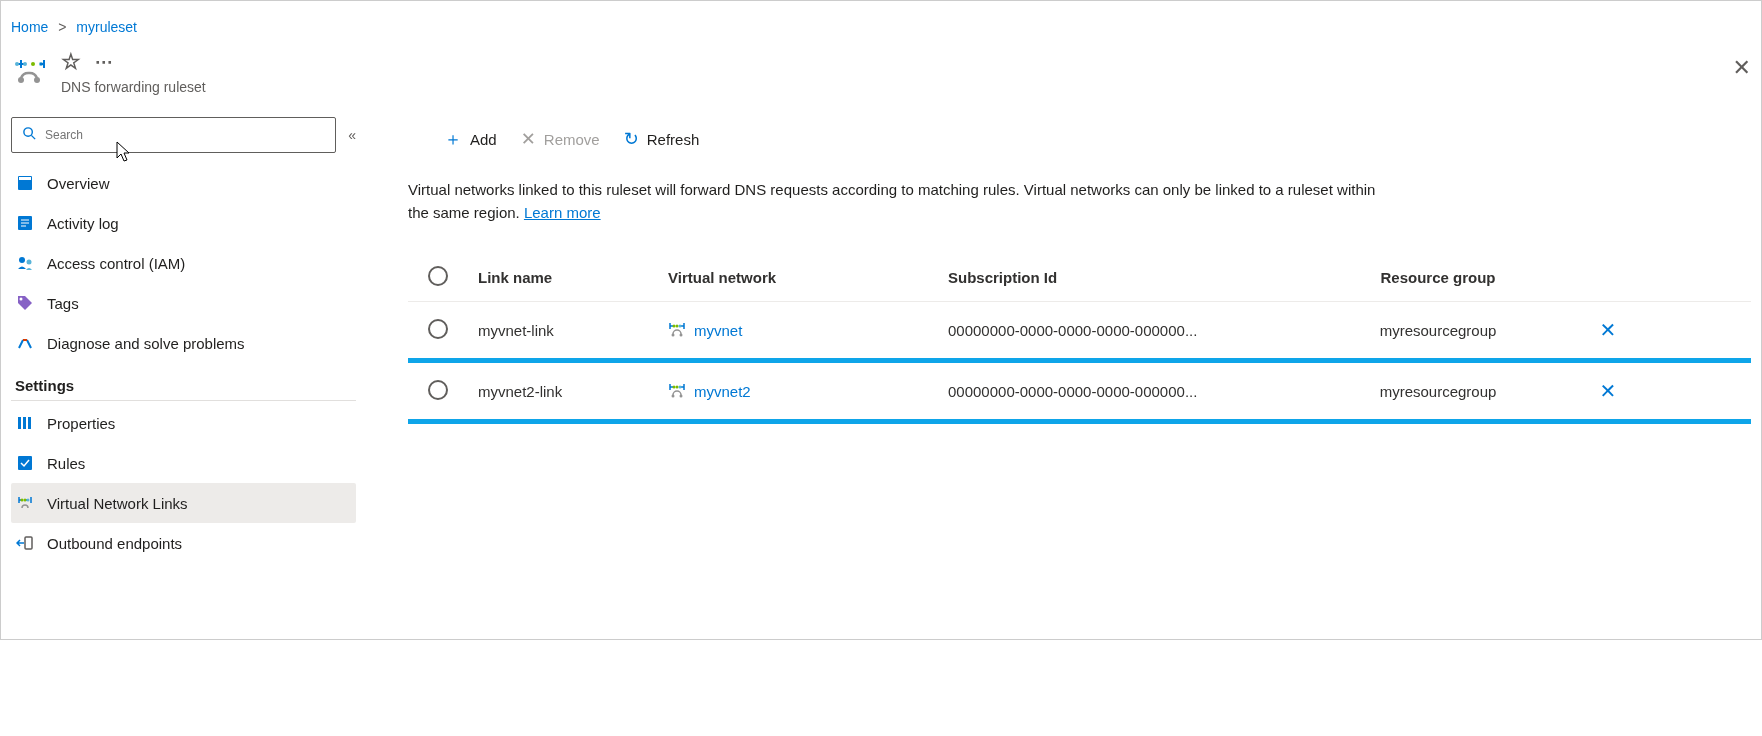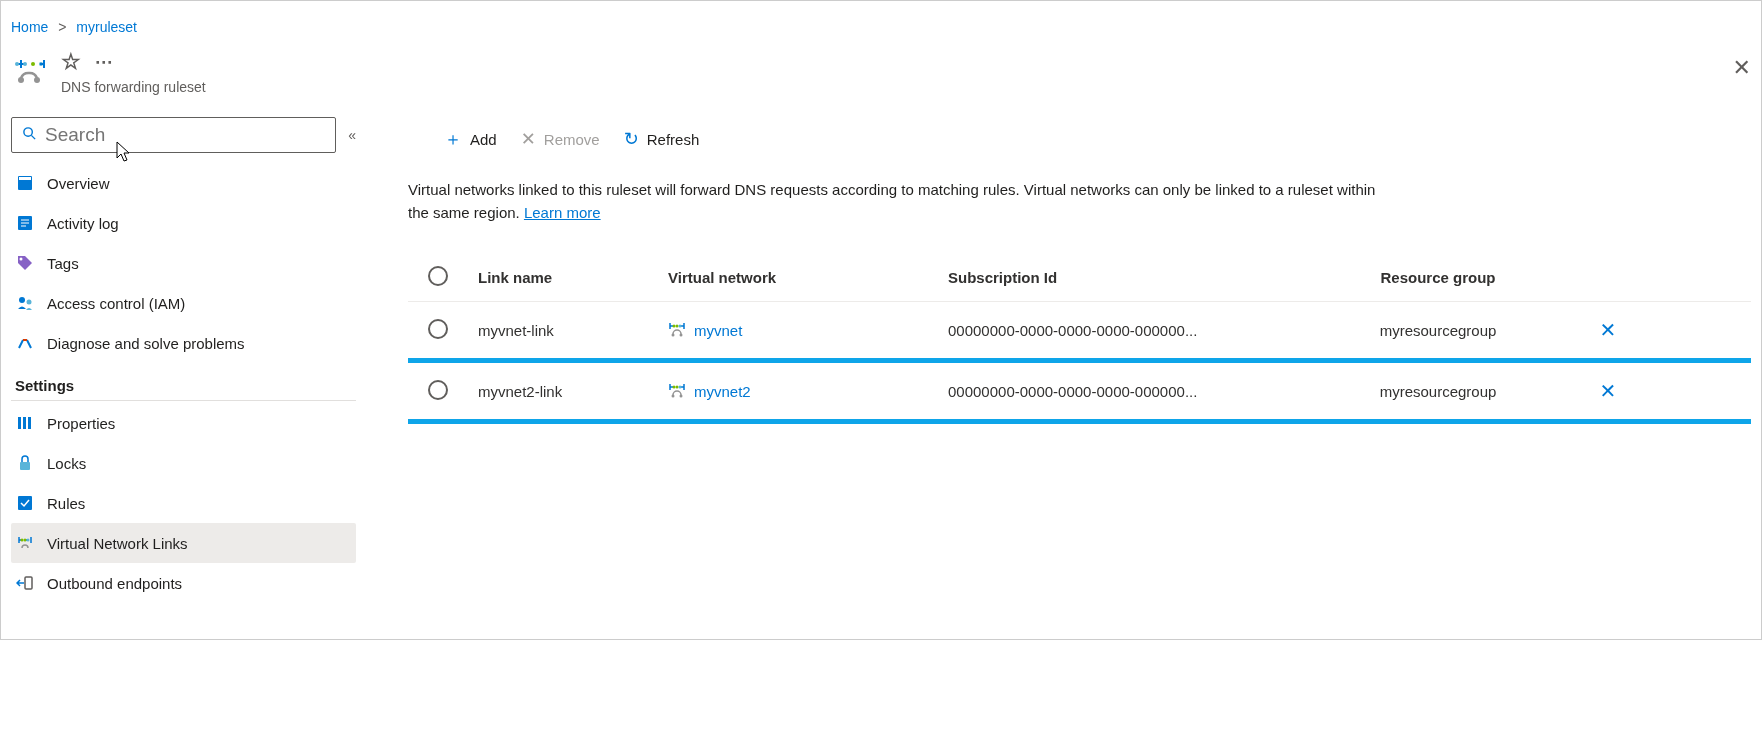--- a/index.html
+++ b/index.html
@@ -19,21 +19,21 @@
   .header-title .star { color: #605e5c; font-size: 22px; cursor: pointer; }
   .header-title .dots { color: #605e5c; font-size: 18px; cursor: pointer; letter-spacing: 1px; }
   .header-subtitle { font-size: 14px; color: #605e5c; margin-top: 4px; }
   .close-x { position: absolute; right: 0; top: 6px; font-size: 22px; color: #605e5c; cursor: pointer; }
   
   .body { display: flex; gap: 0; }
   
   .sidebar { width: 345px; flex-shrink: 0; }
   .search-row { display: flex; align-items: center; gap: 12px; margin-bottom: 10px; }
   .search-box { flex: 1; border: 1px solid #605e5c; border-radius: 2px; padding: 6px 10px; display: flex; align-items: center; gap: 8px; height: 36px; }
-  .search-box input { border: none; outline: none; font-size: 19px; flex: 1; background: transparent; color: #201f1e; }
+  .search-box input { border: none; outline: none; font-size: 12px; flex: 1; background: transparent; color: #201f1e; }
   .search-box .search-icon { color: #0078d4; }
   .collapse-caret { color: #605e5c; font-size: 14px; cursor: pointer; }
   
   .sidebar-list { list-style: none; }
   .sidebar-item { display: flex; align-items: center; gap: 12px; padding: 10px 4px; cursor: pointer; font-size: 15px; color: #201f1e; border-radius: 2px; }
   .sidebar-item.selected { background: #edebe9; }
   .sidebar-item .icon { width: 20px; height: 20px; display: inline-flex; align-items: center; justify-content: center; }
   .sidebar-section { font-size: 15px; font-weight: 600; color: #201f1e; padding: 10px 4px 6px 4px; border-bottom: 1px solid #e1dfdd; margin-top: 4px; margin-bottom: 2px; }
   
   .main { flex: 1; padding-left: 52px; padding-top: 10px; }
@@ -128,67 +128,58 @@
                 <line x1="5" y1="6" x2="13" y2="6" stroke="#fff"></line>
                 <line x1="5" y1="9" x2="13" y2="9" stroke="#fff"></line>
                 <line x1="5" y1="12" x2="10" y2="12" stroke="#fff"></line>
               </svg>
             </span>
           <span>Activity log</span>
         </li>
         <li class="sidebar-item">
           <span class="icon">
               <svg width="18" height="18">
-                <path d="M2 2 L9 2 L16 9 L9 16 L2 9 Z" fill="#8661c5"></path>
-                <circle cx="5" cy="5" r="1.5" fill="#fff"></circle>
-              </svg>
-            </span>
-          <span>Tags</span>
-        </li>
-        <li class="sidebar-item">
-          <span class="icon">
-              <svg width="18" height="18">
                 <circle cx="6" cy="6" r="3" fill="#0078d4"></circle>
                 <path d="M2 15 Q6 10 10 15" fill="#0078d4"></path>
                 <circle cx="13" cy="8" r="2.5" fill="#59b4d9"></circle>
                 <path d="M10 16 Q13 12 16 16" fill="#59b4d9"></path>
               </svg>
             </span>
           <span>Access control (IAM)</span>
         </li>
         <li class="sidebar-item">
           <span class="icon">
               <svg width="18" height="18">
+                <path d="M2 2 L9 2 L16 9 L9 16 L2 9 Z" fill="#8661c5"></path>
+                <circle cx="5" cy="5" r="1.5" fill="#fff"></circle>
+              </svg>
+            </span>
+          <span>Tags</span>
+        </li>
+        <li class="sidebar-item">
+          <span class="icon">
+              <svg width="18" height="18">
                 <path d="M3 14 L7 6 M11 6 L15 14" stroke="#0078d4" stroke-width="2"></path>
                 <path d="M7 6 L11 6" stroke="#d83b01" stroke-width="2"></path>
               </svg>
             </span>
           <span>Diagnose and solve problems</span>
         </li>
       </ul>
       <div class="sidebar-section">Settings</div>
       <ul class="sidebar-list">
         <li class="sidebar-item">
           <span class="icon">
               <svg width="18" height="18">
                 <rect x="2" y="3" width="3" height="12" fill="#0078d4"></rect>
                 <rect x="7" y="3" width="3" height="12" fill="#0078d4"></rect>
                 <rect x="12" y="3" width="3" height="12" fill="#0078d4"></rect>
               </svg>
             </span>
           <span>Properties</span>
-        </li>
-        <li class="sidebar-item">
-          <span class="icon">
-              <svg width="18" height="18">
-                <rect x="4" y="8" width="10" height="8" rx="1" fill="#59b4d9"></rect>
-                <path d="M6 8 V5 A3 3 0 0 1 12 5 V8" stroke="#0078d4" stroke-width="1.5" fill="none"></path>
-              </svg>
-            </span>
-          <span>Locks</span>
         </li>
         <li class="sidebar-item">
           <span class="icon">
               <svg width="18" height="18">
                 <rect x="2" y="2" width="14" height="14" rx="1" fill="#0078d4"></rect>
                 <path d="M5 9 L8 12 L13 6" stroke="#fff" stroke-width="1.5" fill="none"></path>
               </svg>
             </span>
           <span>Rules</span>
         </li>

